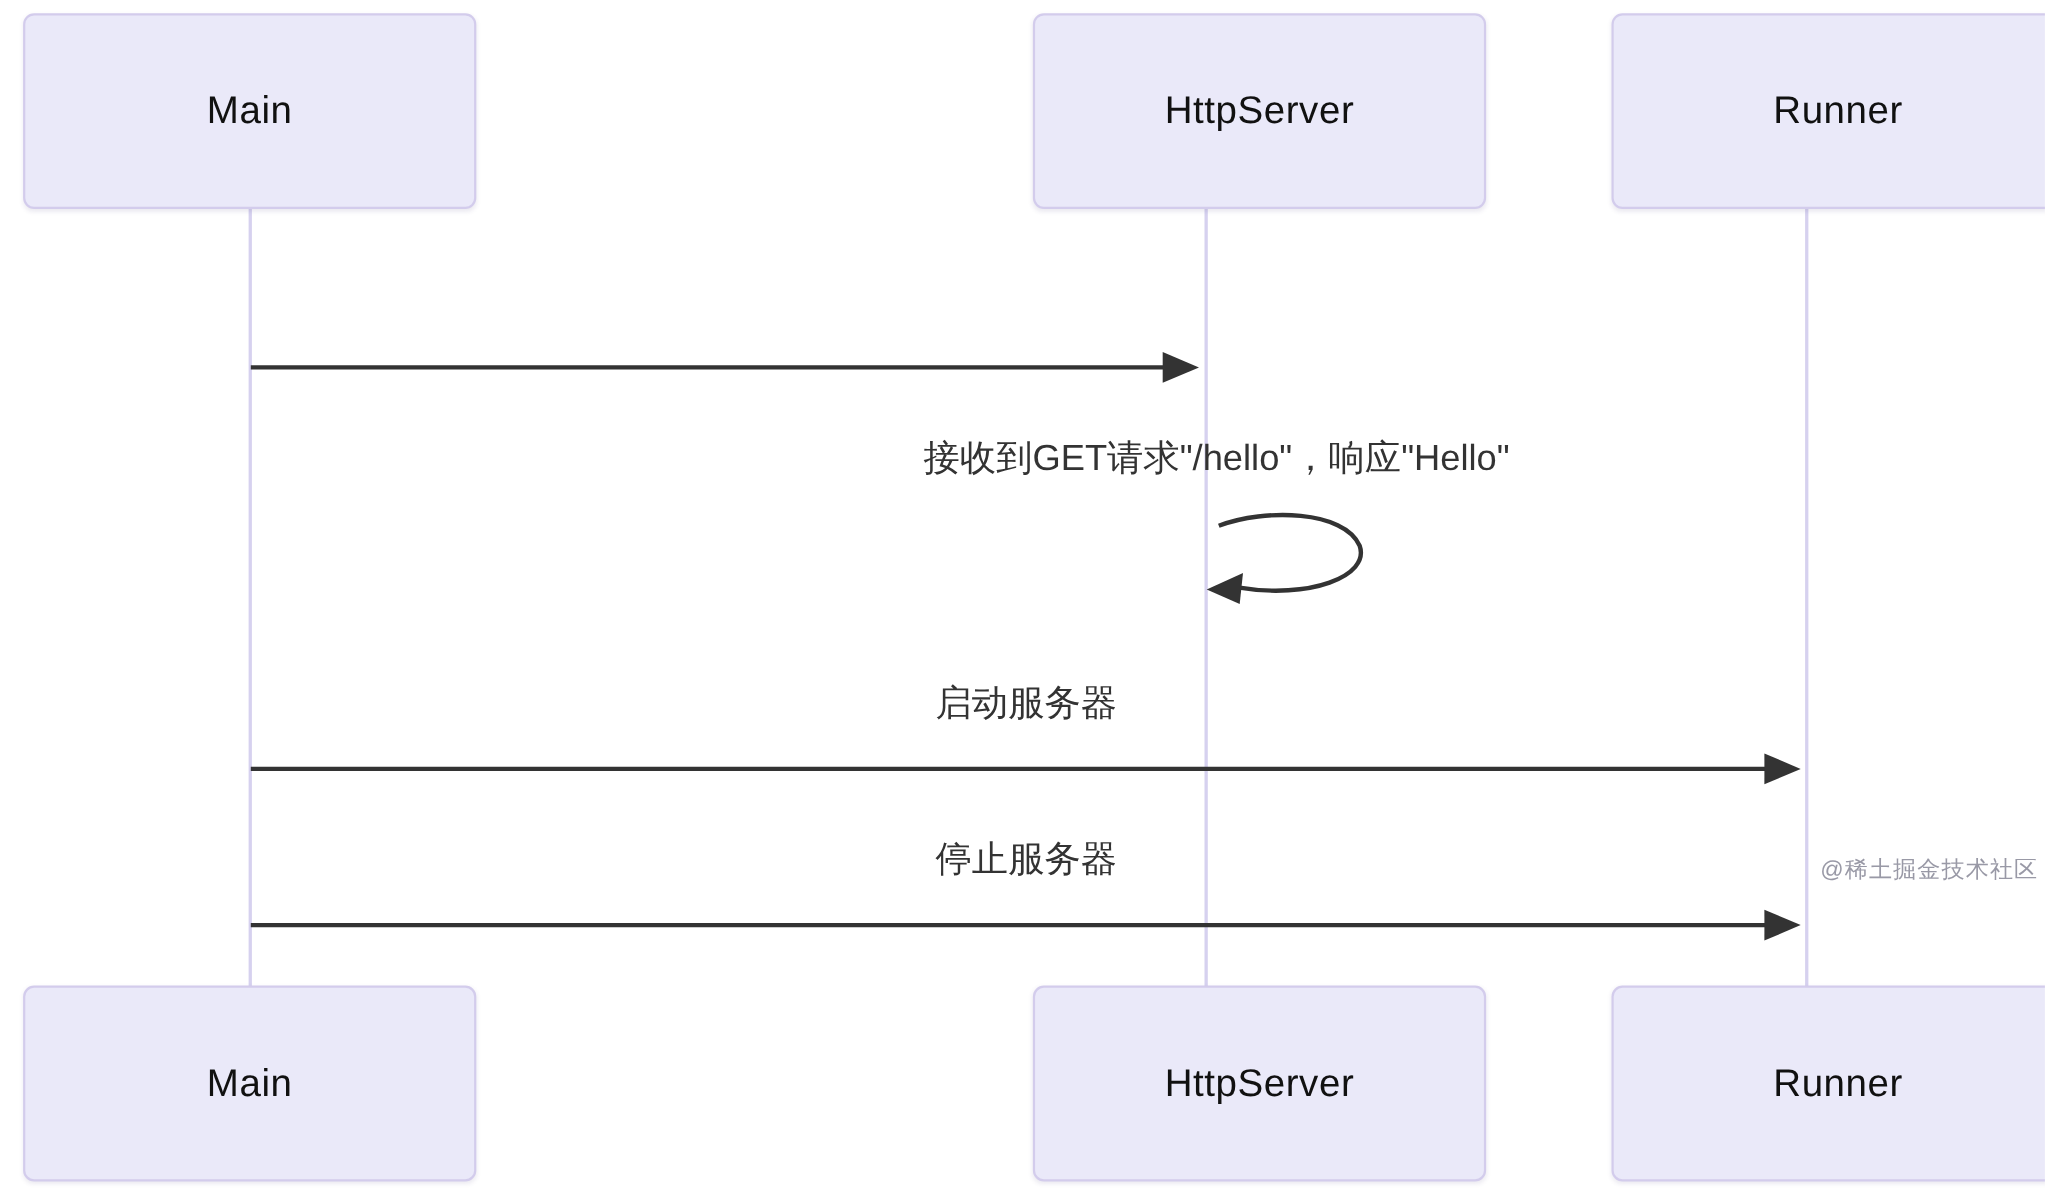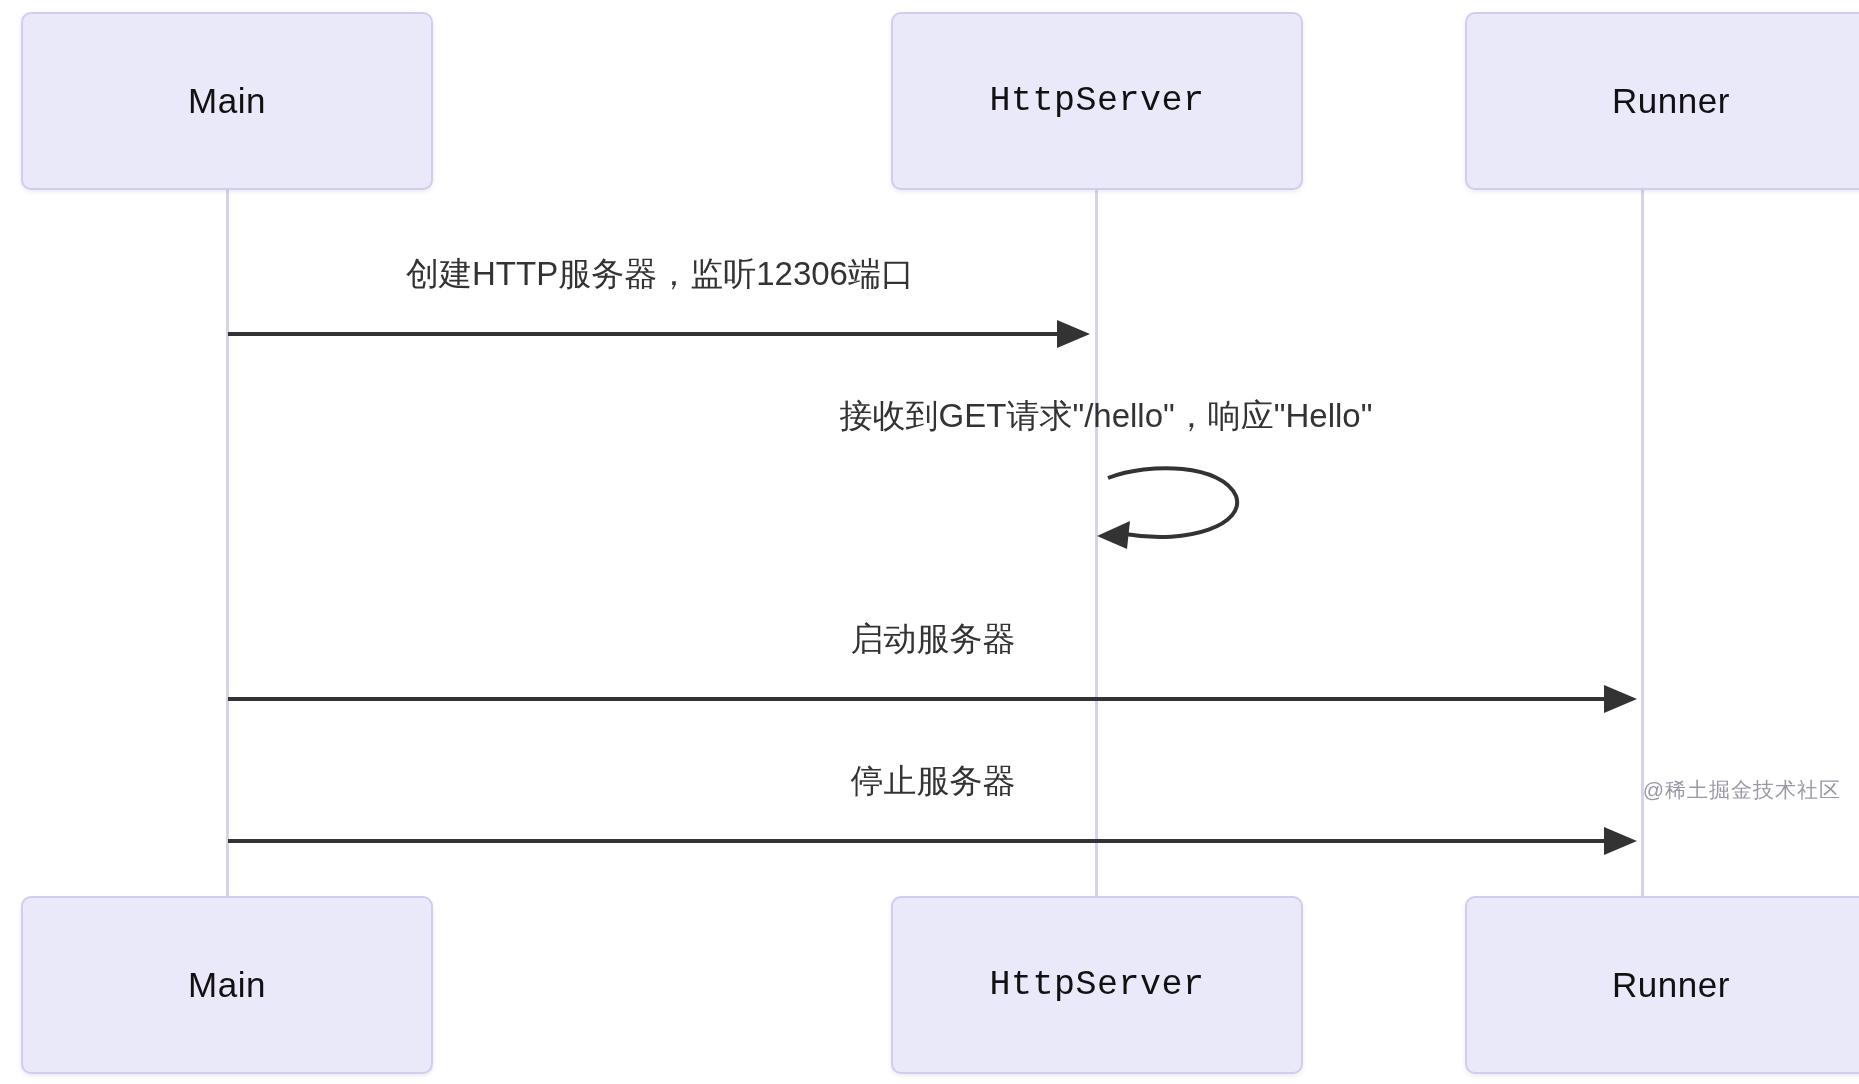--- a/index.html
+++ b/index.html
@@ -34,21 +34,21 @@
     justify-content: center;
   }
   .actor-box .actor-label {
     font-size: 35px;
     color: #111111;
     letter-spacing: 0.5px;
   }
   .row-top    { top: 12px; }
   .row-bottom { top: 896px; }
   .col-main       { left: 21px; }
-  .col-httpserver { left: 891px; font-family: Liberation Mono, monospace; }
+  .col-httpserver { left: 939px; }
   .col-runner     { left: 1437px; margin-left: 28px; }
 
   .msg-label {
     position: absolute;
     transform: translateX(-50%);
     white-space: nowrap;
     font-size: 33px;
     color: var(--text, #333333);
     text-align: center;
   }
@@ -65,21 +65,21 @@
     stroke-width: 4;
     fill: none;
   }
   .msg-head {
     fill: var(--arrow, #333333);
     stroke: none;
   }
 
   .watermark {
     position: absolute;
-    right: 18px;
+    right: 6px;
     bottom: 4px;
     font-size: 21px;
     color: rgba(128, 128, 144, 0.8);
     letter-spacing: 1px;
     text-align: right;
   }
 </style>
 </head>
 <body>
 
@@ -102,21 +102,20 @@
   <div class="actor-box row-bottom col-main">
     <span class="actor-label">Main</span>
   </div>
   <div class="actor-box row-bottom col-httpserver">
     <span class="actor-label">HttpServer</span>
   </div>
   <div class="actor-box row-bottom col-runner">
     <span class="actor-label">Runner</span>
   </div>
 
-  <div class="msg-label" style="left: 660px; top: 252px;">创建HTTP服务器，监听12306端口</div>
   <div class="msg-label" style="left: 1106px; top: 394px;">接收到GET请求"/hello"，响应"Hello"</div>
   <div class="msg-label" style="left: 933px; top: 617px; text-align: center;">启动服务器</div>
   <div class="msg-label" style="left: 933px; top: 759px; font-family: Liberation Serif, serif;">停止服务器</div>
 
   <svg id="arrow-layer" viewBox="0 0 1859 1084" xmlns="http://www.w3.org/2000/svg">
 
     <g>
       <line class="msg-line" x1="228" y1="334" x2="1060" y2="334"></line>
       <polygon class="msg-head" points="1090,334 1057,320 1057,348"></polygon>
     </g>

